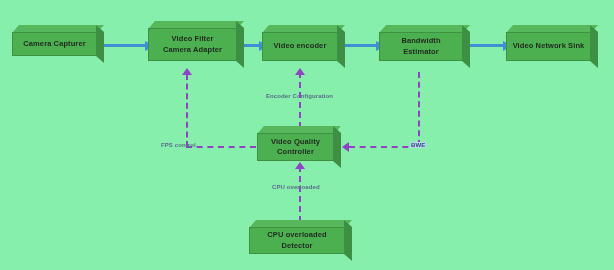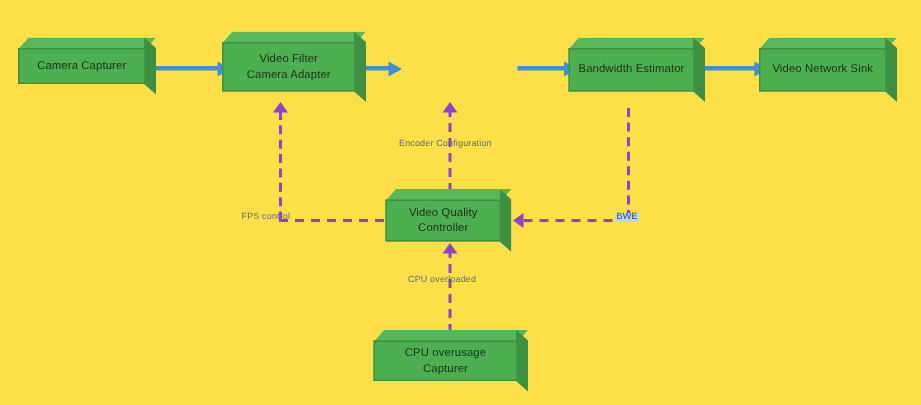--- a/index.html
+++ b/index.html
@@ -7,22 +7,23 @@
     padding: 0;
     background: #ffffff;
   }
   body {
     font-family: "Liberation Sans", sans-serif;
   }
   #canvas {
     position: relative;
     width: 614px;
     height: 270px;
-    background: #fde047;
+    background: #86efac;
     overflow: hidden;
+    font-weight: bold;
   }
 
   
   .box {
     position: absolute;
     box-sizing: border-box;
   }
   .box .face-top,
   .box .face-side {
     position: absolute;
@@ -165,20 +166,25 @@
     <div class="face-top"></div>
     <div class="face-side"></div>
     <div class="face-front">
       <span>
         <span>Video Filter</span><br>
         <span>Camera Adapter</span>
       </span>
     </div>
   </div>
 
+  <div class="box" style="left:262px; top:25px; width:83px; height:43px;">
+    <div class="face-top"></div>
+    <div class="face-side"></div>
+    <div class="face-front">Video encoder</div>
+  </div>
 
   <div class="box" style="left:379px; top:25px; width:91px; height:43px;">
     <div class="face-top"></div>
     <div class="face-side"></div>
     <div class="face-front">Bandwidth Estimator</div>
   </div>
 
   <div class="box" style="left:506px; top:25px; width:92px; height:43px;">
     <div class="face-top"></div>
     <div class="face-side"></div>
@@ -192,16 +198,16 @@
       <span>
         <span>Video Quality</span><br>
         <span>Controller</span>
       </span>
     </div>
   </div>
 
   <div class="box" style="left:249px; top:220px; width:103px; height:41px;">
     <div class="face-top"></div>
     <div class="face-side"></div>
-    <div class="face-front">CPU overusage Capturer</div>
+    <div class="face-front">CPU overloaded Detector</div>
   </div>
 
 </div>
 
 </body></html>

